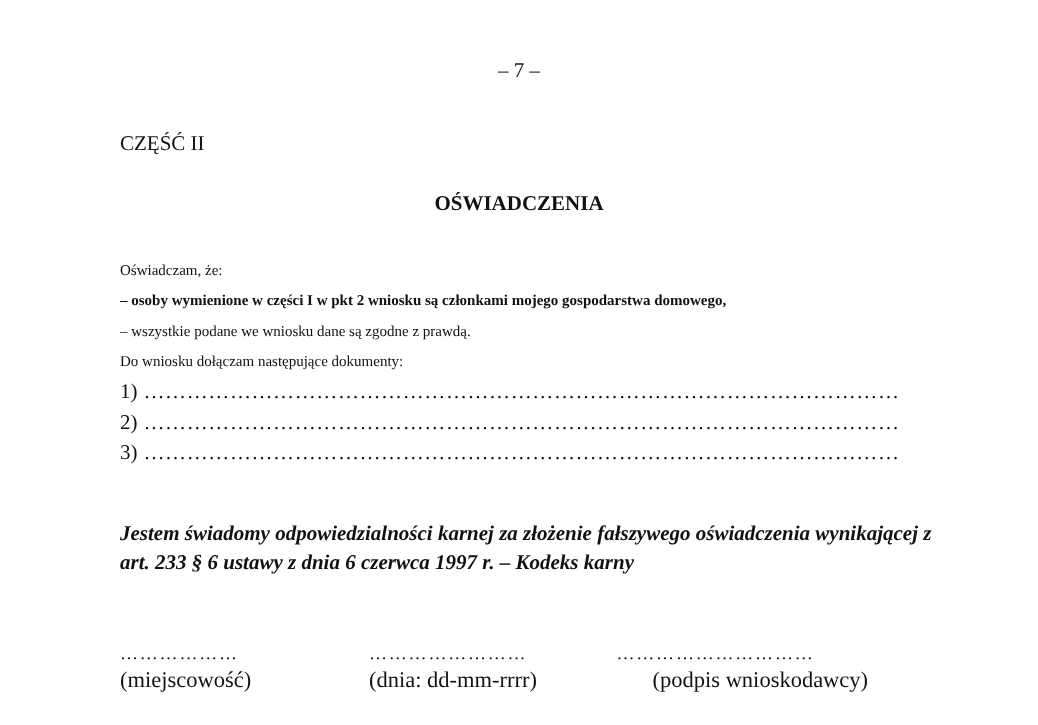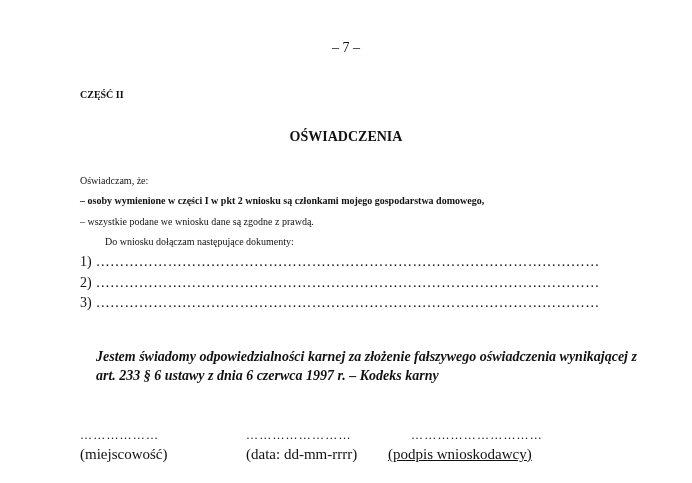--- a/index.html
+++ b/index.html
@@ -3,49 +3,49 @@
 <meta charset="utf-8">
 <style>
   html, body { margin: 0; padding: 0; }
   body {
     width: 692px; height: 483px; background: #ffffff;
     font-family: "Liberation Serif", "DejaVu Serif", serif;
     color: #111111; position: relative; overflow: hidden;
   }
   .abs { position: absolute; white-space: nowrap; }
   .page-number { left: 0; width: 692px; top: 40px; text-align: center; font-size: 14px; }
-  .part-title { left: 80px; top: 89px; font-size: 10px; font-weight: bold; }
+  .part-title { left: 80px; top: 89px; font-size: 14px; font-weight: normal; }
   .section-title { left: 0; width: 692px; top: 129px; text-align: center; font-size: 14px; font-weight: bold; padding-left: 0; }
   .section-title span { position: relative; left: 0px; }
   .body-line { left: 80px; font-size: 10px; line-height: 16px; }
   .dotted-row { left: 80px; width: 518px; font-size: 14px; line-height: 16px; display: flex; }
   .dotted-row .num { flex: 0 0 auto; margin-right: 4px; }
   .dotted-row .fill { flex: 1 1 auto; overflow: hidden; letter-spacing: 0.4px; }
-  .statement { left: 80px; font-size: 14px; font-weight: bold; font-style: italic; line-height: 20px; margin-left: 16px; }
+  .statement { left: 80px; font-size: 14px; font-weight: bold; font-style: italic; line-height: 20px; }
   .sig-dots { font-size: 12px; letter-spacing: 1.2px; top: 428px; }
   .sig-label { font-size: 15px; top: 446px; }
 </style>
 </head>
 <body>
 
 <div>
 
   <div class="abs page-number">– 7 –</div>
 
   <div class="abs part-title">CZĘŚĆ II</div>
 
   <div class="abs section-title">
     <span>OŚWIADCZENIA</span>
   </div>
 
   <div>
     <div class="abs body-line" style="top:173px;">Oświadczam, że:</div>
     <div class="abs body-line" style="top:193px;font-weight:bold;">– osoby wymienione w części I w pkt 2 wniosku są członkami mojego gospodarstwa domowego,</div>
     <div class="abs body-line" style="top:214px;">– wszystkie podane we wniosku dane są zgodne z prawdą.</div>
-    <div class="abs body-line" style="top:234px;margin-left:25px;">Do wniosku dołączam następujące dokumenty:</div>
+    <div class="abs body-line" style="top:234px;">Do wniosku dołączam następujące dokumenty:</div>
 
     <div class="abs dotted-row" style="top:254px;">
       <span class="num">1)</span>
       <span class="fill">……………………………………………………………………………………………………………………………………………………</span>
     </div>
     <div class="abs dotted-row" style="top:275px;">
       <span class="num">2)</span>
       <span class="fill">……………………………………………………………………………………………………………………………………………………</span>
     </div>
     <div class="abs dotted-row" style="top:295px;">
@@ -57,19 +57,19 @@
   <div>
     <div class="abs statement" style="top:347px;">Jestem świadomy odpowiedzialności karnej za złożenie fałszywego oświadczenia wynikającej z</div>
     <div class="abs statement" style="top:366px;font-family:Liberation Serif, serif;">art. 233 § 6 ustawy z dnia 6 czerwca 1997 r. – Kodeks karny</div>
   </div>
 
   <div>
     <div class="abs sig-dots" style="left:80px;">………………</div>
     <div class="abs sig-label" style="left:80px;">(miejscowość)</div>
 
     <div class="abs sig-dots" style="left:246px;">……………………</div>
-    <div class="abs sig-label" style="left:246px;">(data: dd-mm-rrrr)</div>
+    <div class="abs sig-label" style="left:246px;">(dnia: dd-mm-rrrr)</div>
 
     <div class="abs sig-dots" style="left:411px;">…………………………</div>
-    <div class="abs sig-label" style="left:388px;text-decoration:underline;">(podpis wnioskodawcy)</div>
+    <div class="abs sig-label" style="left:435px;">(podpis wnioskodawcy)</div>
   </div>
 
 </div>
 
 </body></html>

